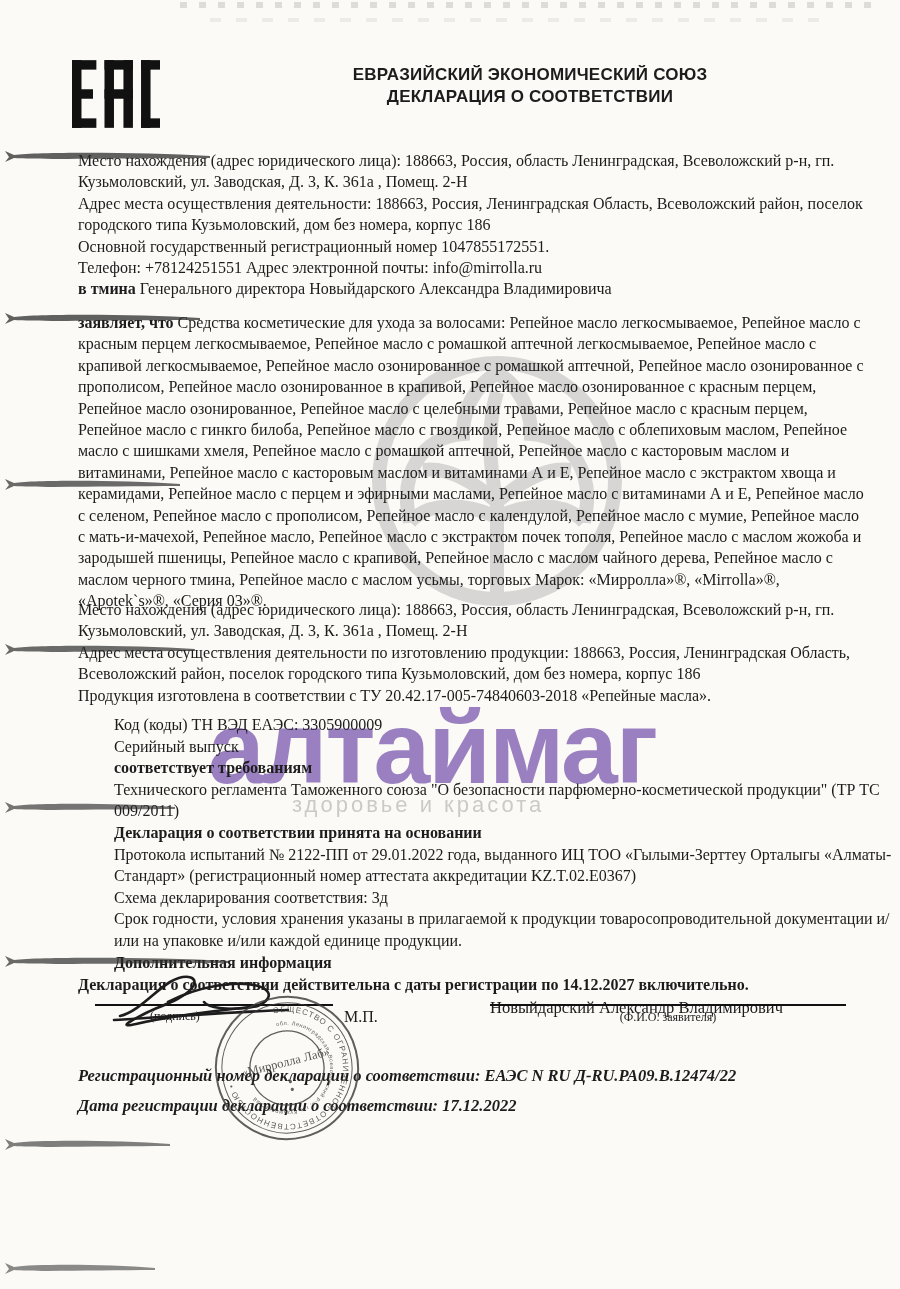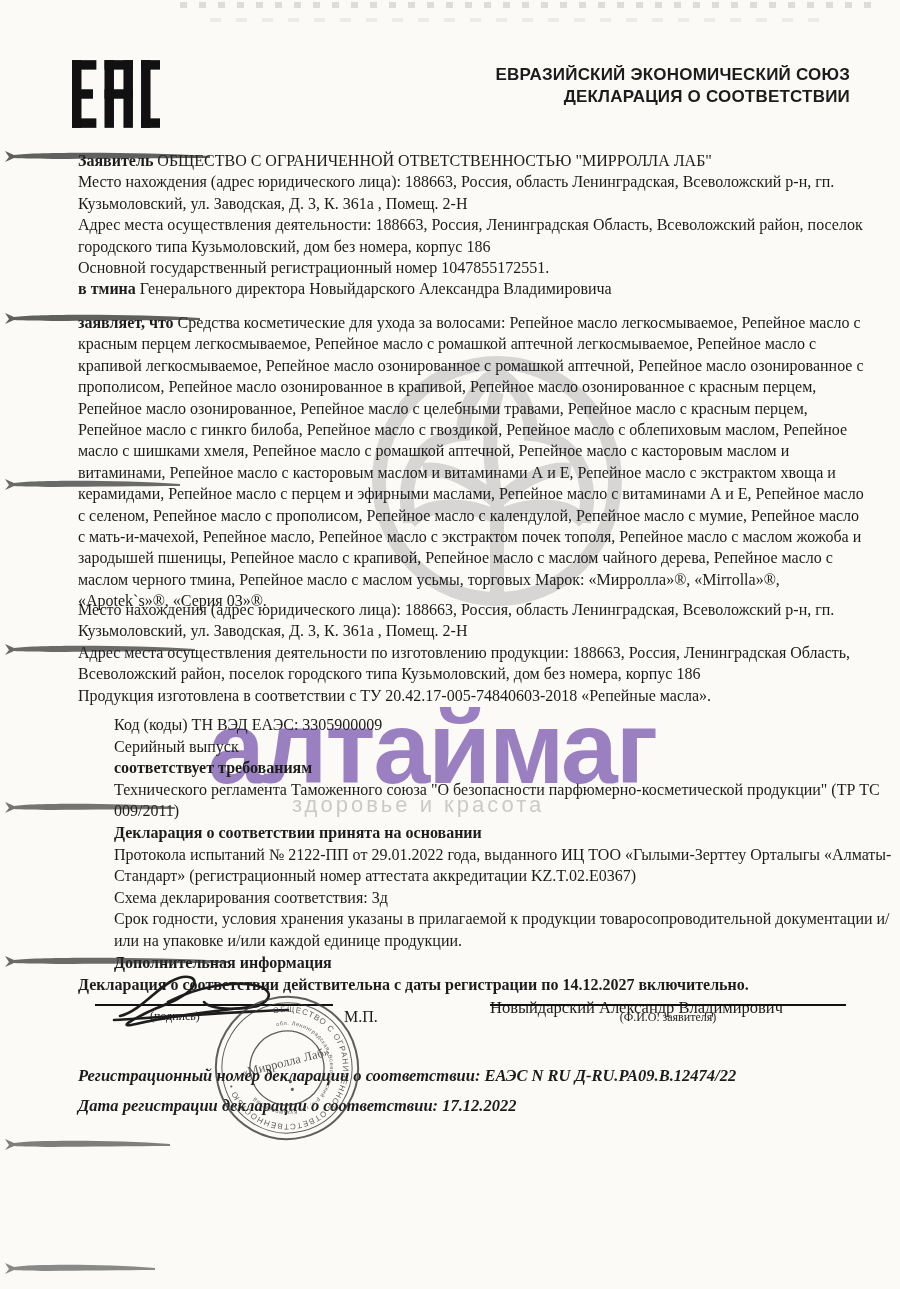--- a/index.html
+++ b/index.html
@@ -4,21 +4,21 @@
 <style>
   html,body{margin:0;padding:0;}
   body{width:900px;height:1289px;position:relative;background:#fbfaf6;overflow:hidden;
        font-family:"Liberation Serif", serif;color:#1c1c1c;}
   .noise-top{position:absolute;left:180px;top:2px;width:700px;height:6px;opacity:.18;
     background:repeating-linear-gradient(90deg,#555 0 7px,transparent 7px 19px);}
   .noise-top2{position:absolute;left:210px;top:18px;width:620px;height:4px;opacity:.10;
     background:repeating-linear-gradient(90deg,#666 0 11px,transparent 11px 26px);}
   
   .logo{position:absolute;left:72px;top:58px;width:88px;height:72px;}
-  .title{position:absolute;left:210px;top:64px;width:640px;text-align:right;
+  .title{position:absolute;left:210px;top:64px;width:640px;text-align:center;
     font-family:"Liberation Sans",sans-serif;font-weight:bold;font-size:17px;line-height:22px;
     letter-spacing:.2px;}
   
   .blk{position:absolute;left:78px;width:788px;font-size:16px;line-height:21.4px;}
   .blk p{margin:0;}
   b{font-weight:bold;}
   .fields{line-height:21.6px;margin-left:36px;}
   .validity{position:absolute;left:78px;top:976px;width:788px;font-size:16px;font-weight:bold;}
   
   .wm{position:absolute;z-index:0;pointer-events:none;}
@@ -80,24 +80,24 @@
       </g>
     </svg>
   </div>
 
   <div class="title">
     <div>ЕВРАЗИЙСКИЙ ЭКОНОМИЧЕСКИЙ СОЮЗ</div>
     <div>ДЕКЛАРАЦИЯ О СООТВЕТСТВИИ</div>
   </div>
 
   <div class="blk" style="top:150px">
-    <p><b>Заявитель</b><span> ОБЩЕСТВО С ОГРАНИЧЕННОЙ ОТВЕТСТВЕННОСТЬЮ "МИРРОЛЛА ЛАБ"</span></p>
     <p>Место нахождения (адрес юридического лица): 188663, Россия, область Ленинградская, Всеволожский р-н, гп. Кузьмоловский, ул. Заводская, Д. 3, К. 361а , Помещ. 2-Н</p>
     <p>Адрес места осуществления деятельности: 188663, Россия, Ленинградская Область, Всеволожский район, поселок городского типа Кузьмоловский, дом без номера, корпус 186</p>
     <p>Основной государственный регистрационный номер 1047855172551.</p>
+    <p>Телефон: +78124251551 Адрес электронной почты: info@mirrolla.ru</p>
     <p><b>в тмина</b><span> Генерального директора Новыйдарского Александра Владимировича</span></p>
   </div>
 
   <div class="blk" style="top:312px">
     <p><b>заявляет, что</b><span> Средства косметические для ухода за волосами: Репейное масло легкосмываемое, Репейное масло с красным перцем легкосмываемое, Репейное масло с ромашкой аптечной легкосмываемое, Репейное масло с крапивой легкосмываемое, Репейное масло озонированное с ромашкой аптечной, Репейное масло озонированное с прополисом, Репейное масло озонированное в крапивой, Репейное масло озонированное с красным перцем, Репейное масло озонированное, Репейное масло с целебными травами, Репейное масло с красным перцем, Репейное масло с гинкго билоба, Репейное масло с гвоздикой, Репейное масло с облепиховым маслом, Репейное масло с шишками хмеля, Репейное масло с ромашкой аптечной, Репейное масло с касторовым маслом и витаминами, Репейное масло с касторовым маслом и витаминами А и Е, Репейное масло с экстрактом хвоща и керамидами, Репейное масло с перцем и эфирными маслами, Репейное масло с витаминами А и Е, Репейное масло с селеном, Репейное масло с прополисом, Репейное масло с календулой, Репейное масло с мумие, Репейное масло с мать-и-мачехой, Репейное масло, Репейное масло с экстрактом почек тополя, Репейное масло с маслом жожоба и зародышей пшеницы, Репейное масло с крапивой, Репейное масло с маслом чайного дерева, Репейное масло с маслом черного тмина, Репейное масло с маслом усьмы, торговых Марок: «Мирролла»®, «Mirrolla»®, «Apotek`s»®, «Серия 03»®.</span></p>
   </div>
 
   <div class="blk" style="top:599px">
     <p>Место нахождения (адрес юридического лица): 188663, Россия, область Ленинградская, Всеволожский р-н, гп. Кузьмоловский, ул. Заводская, Д. 3, К. 361а , Помещ. 2-Н</p>
     <p>Адрес места осуществления деятельности по изготовлению продукции: 188663, Россия, Ленинградская Область, Всеволожский район, поселок городского типа Кузьмоловский, дом без номера, корпус 186</p>

